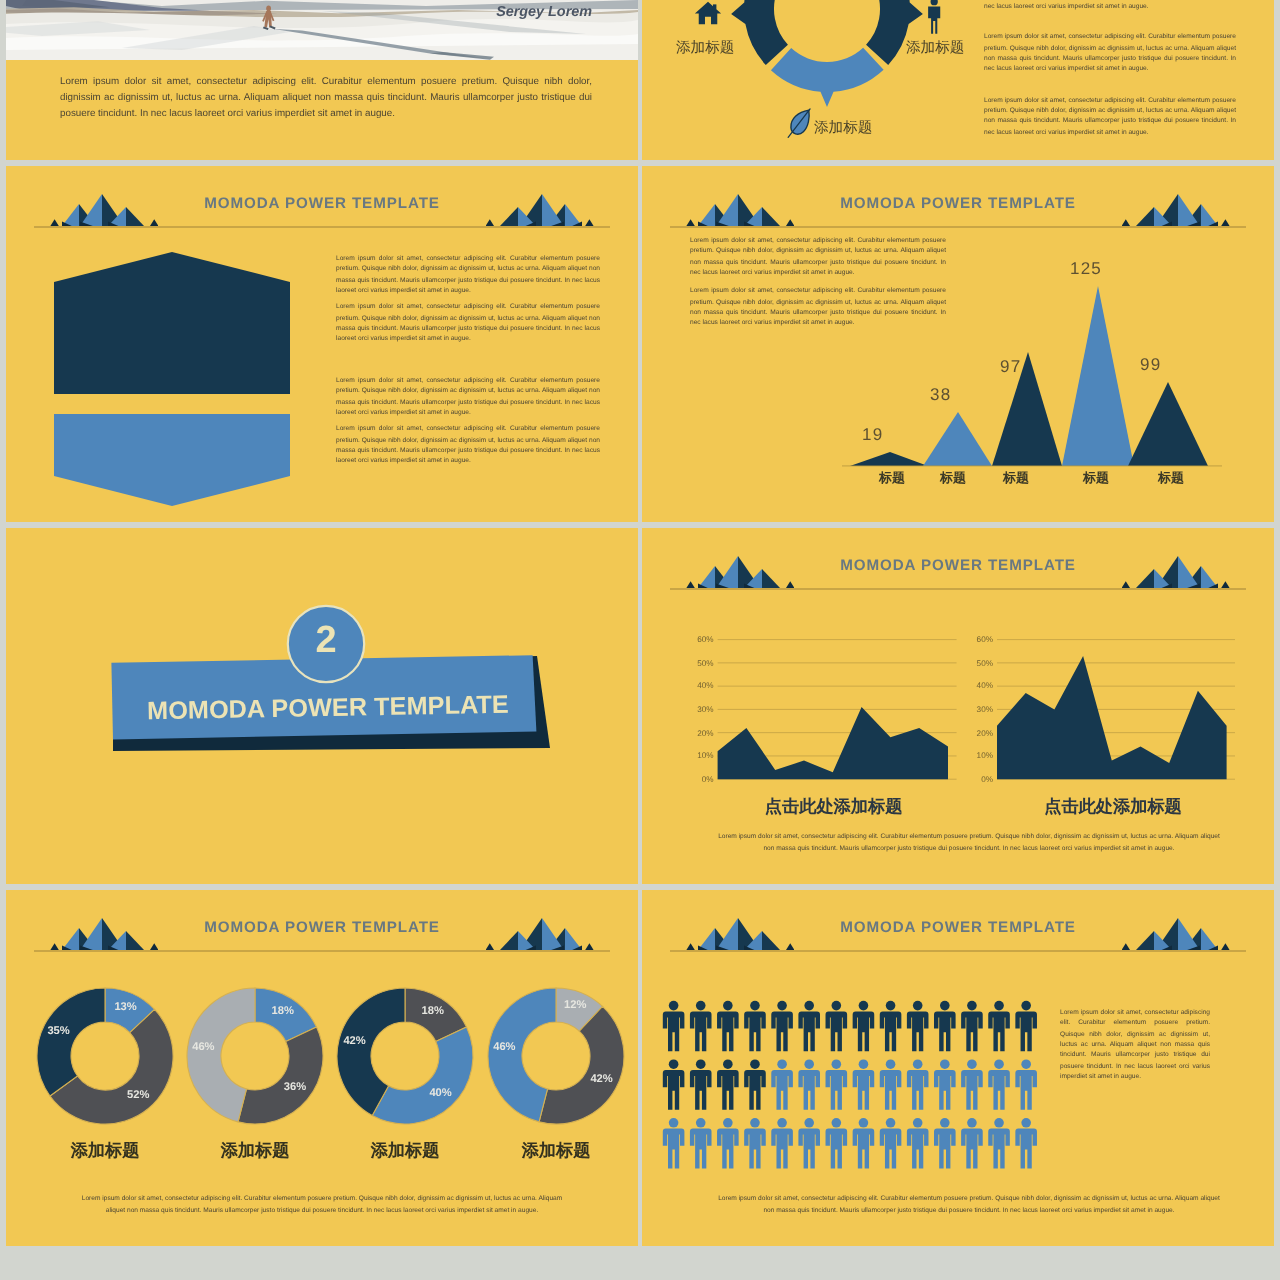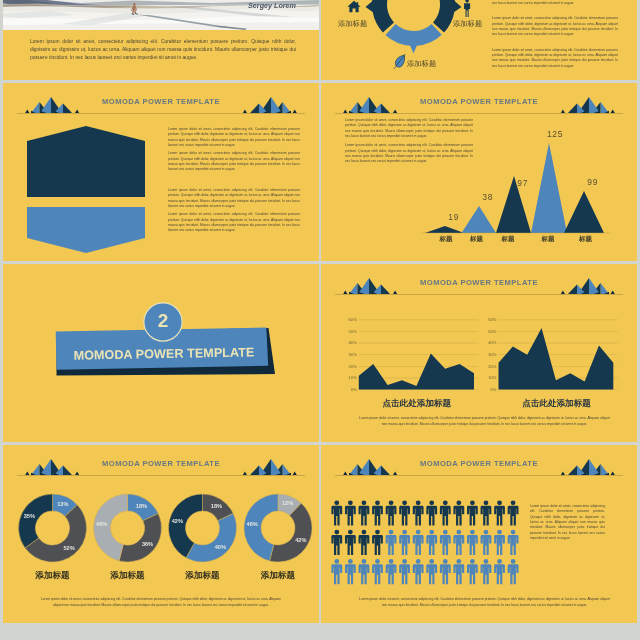--- a/index.html
+++ b/index.html
@@ -18,21 +18,21 @@
   .para5{font-size:4.9px;line-height:1.62;}
   .para33{font-size:3.3px;line-height:1.72;}
   .para-c{font-size:3.3px;line-height:1.62;}
   .photo{position:absolute;left:0;top:0;}
   .quote-author{position:absolute;right:23px;top:99px;font-size:7.2px;font-style:italic;font-weight:bold;color:#4b5564;}
   .quote-body{position:absolute;left:27px;top:136px;width:266px;}
   .icn{position:absolute;}
   .cyclabel{position:absolute;font-size:7.3px;color:#463f28;letter-spacing:0;white-space:nowrap;}
   .pct{position:absolute;color:#e0dba6;font-size:27px;text-align:center;width:118px;left:24px;font-weight:300;letter-spacing:-0.3px;}
   .pct1{top:68px;} .pct2{top:128px;}
-  .tval{position:absolute;width:28px;text-align:right;font-size:8.5px;color:#5d5031;letter-spacing:0.6px;}
+  .tval{position:absolute;width:28px;text-align:left;font-size:8.5px;color:#5d5031;letter-spacing:0.6px;}
   .tcat{position:absolute;width:28px;text-align:center;font-size:6.5px;font-weight:bold;color:#3d3a27;}
   .sec-num{position:absolute;left:140px;top:46px;width:40px;text-align:center;font-size:19px;font-weight:bold;color:#ece3b4;}
   .sec-title{position:absolute;left:70px;top:83px;width:182px;text-align:center;font-size:12.6px;font-weight:bold;color:#ece3b4;letter-spacing:0.05px;transform:rotate(-1.05deg);white-space:nowrap;}
   .ytick{position:absolute;width:19px;text-align:right;font-size:4.1px;color:#73612f;}
   .chlabel{position:absolute;text-align:center;font-size:8.6px;font-weight:bold;color:#2c3742;}
   .dlab{position:absolute;width:20px;text-align:center;font-size:5.6px;font-weight:bold;color:#e6e6e0;}
   .dtitle{position:absolute;width:70px;text-align:center;font-size:8.6px;font-weight:bold;color:#35321f;}
   .bignum{position:absolute;left:208px;top:97px;width:100px;text-align:center;font-family:"DejaVu Serif",serif;font-size:48px;color:#1a3c55;line-height:1;letter-spacing:-1px;}
   .bigpct{font-size:23px;vertical-align:baseline;letter-spacing:0;}
 

